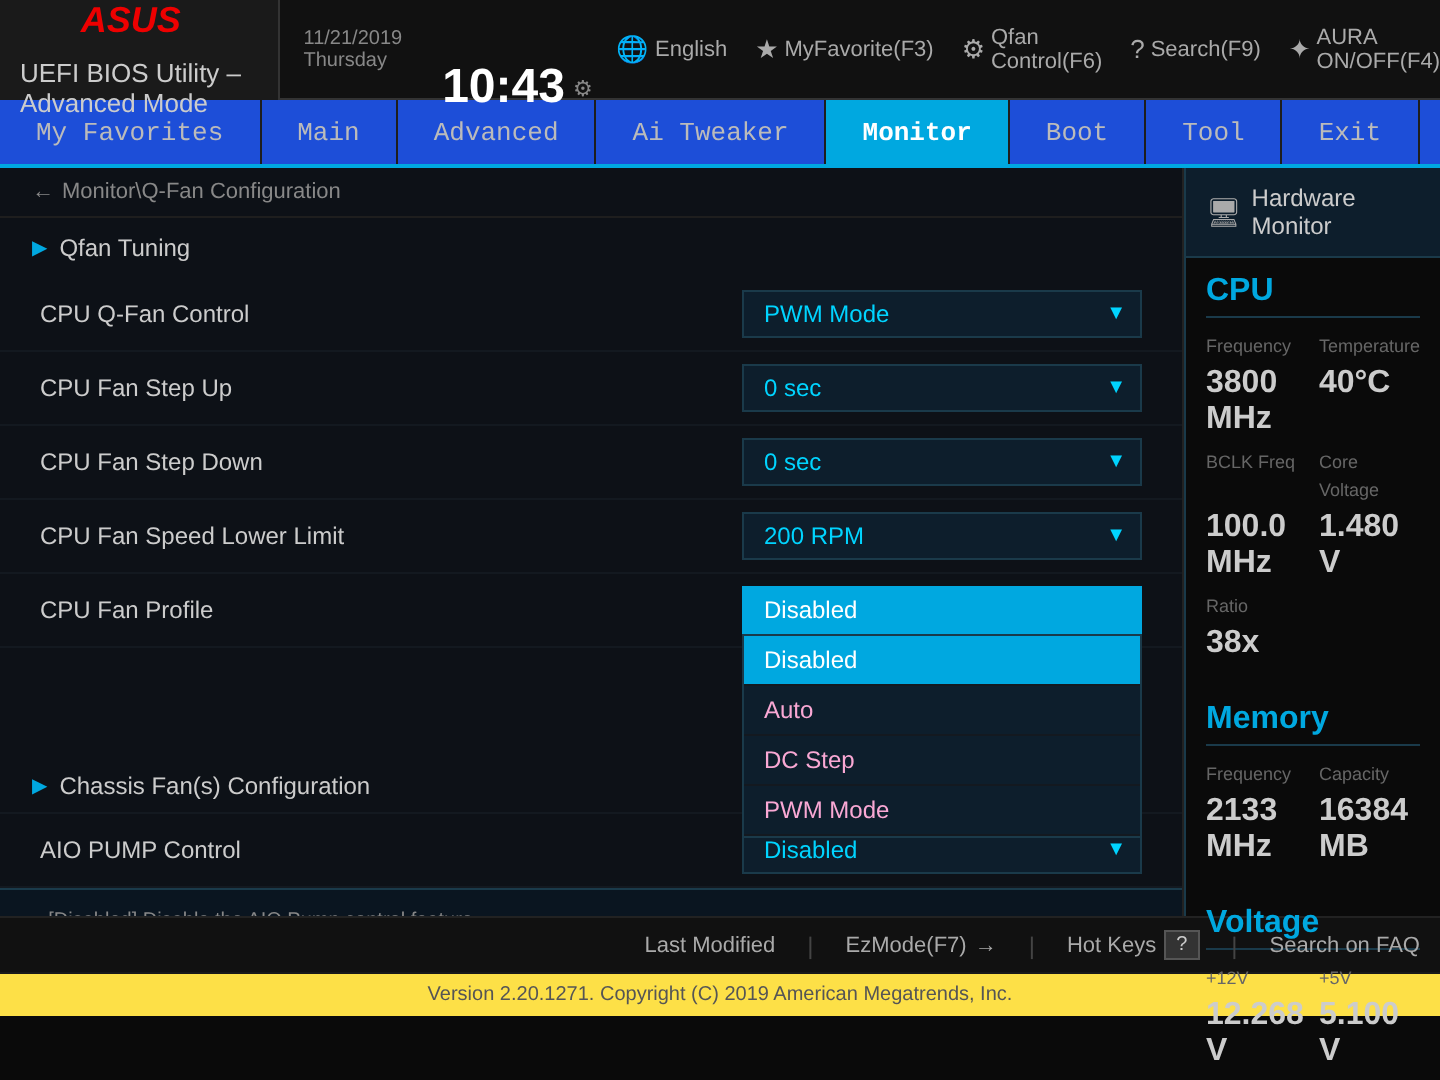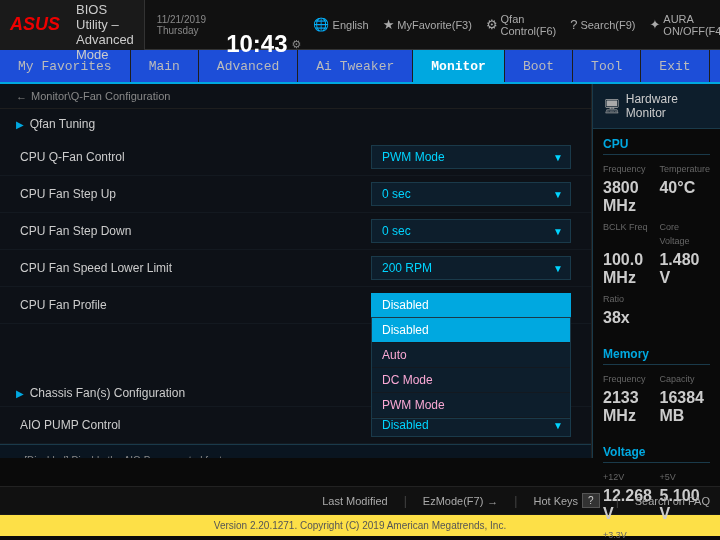--- a/index.html
+++ b/index.html
@@ -214,21 +214,21 @@
       color: #ccc;
       display: flex;
       align-items: center;
       gap: 5px;
       border-bottom: 1px solid #1a3a4a;
     }
     .monitor-icon { color: #aaa; font-size: 14px; }
     .hw-section { padding: 8px 10px; }
     .hw-section-title {
       color: #00a8e0;
-      font-size: 12px;
+      font-size: 16px;
       font-weight: bold;
       margin-bottom: 6px;
       border-bottom: 1px solid #1a3a4a;
       padding-bottom: 3px;
     }
     .hw-grid {
       display: grid;
       grid-template-columns: 1fr 1fr;
       gap: 4px 6px;
       margin-bottom: 4px;
@@ -239,21 +239,20 @@
     
     .bottom-bar {
       background: #111;
       height: 28px;
       display: flex;
       align-items: center;
       justify-content: flex-end;
       padding: 0 10px;
       gap: 16px;
       border-top: 1px solid #222;
-      margin-top: 28px;
     }
     .bottom-item {
       display: flex;
       align-items: center;
       gap: 4px;
       font-size: 11px;
       color: #aaa;
       cursor: pointer;
     }
     .bottom-badge {
@@ -287,20 +286,21 @@
       border-bottom: 1px solid #333;
     }
     .logo-area {
       background: #1a1a1a;
       height: 50px;
       display: flex;
       align-items: center;
       padding: 0 10px;
       gap: 8px;
       border-right: 1px solid #333;
+      flex-direction: column;
     }
     .datetime-area {
       padding: 0 12px;
       display: flex;
       flex-direction: column;
       justify-content: center;
     }
     .time-row {
       display: flex;
       align-items: center;
@@ -415,21 +415,21 @@
         </div>
       </div>
 
       <div class="settings-row" style="position:relative; overflow:visible;">
         <span class="settings-label">CPU Fan Profile</span>
         <div class="dropdown-open-container">
           <div class="dropdown-selected">Disabled</div>
           <div class="dropdown-options">
             <div class="dropdown-option selected">Disabled</div>
             <div class="dropdown-option">Auto</div>
-            <div class="dropdown-option">DC Mode</div>
+            <div class="dropdown-option">DC Step</div>
             <div class="dropdown-option">PWM Mode</div>
           </div>
         </div>
       </div>
     </div>
 
     <div class="chassis-section" style="margin-top: 56px;">
       <span class="section-arrow">▶</span>
       <span>Chassis Fan(s) Configuration</span>
     </div>

